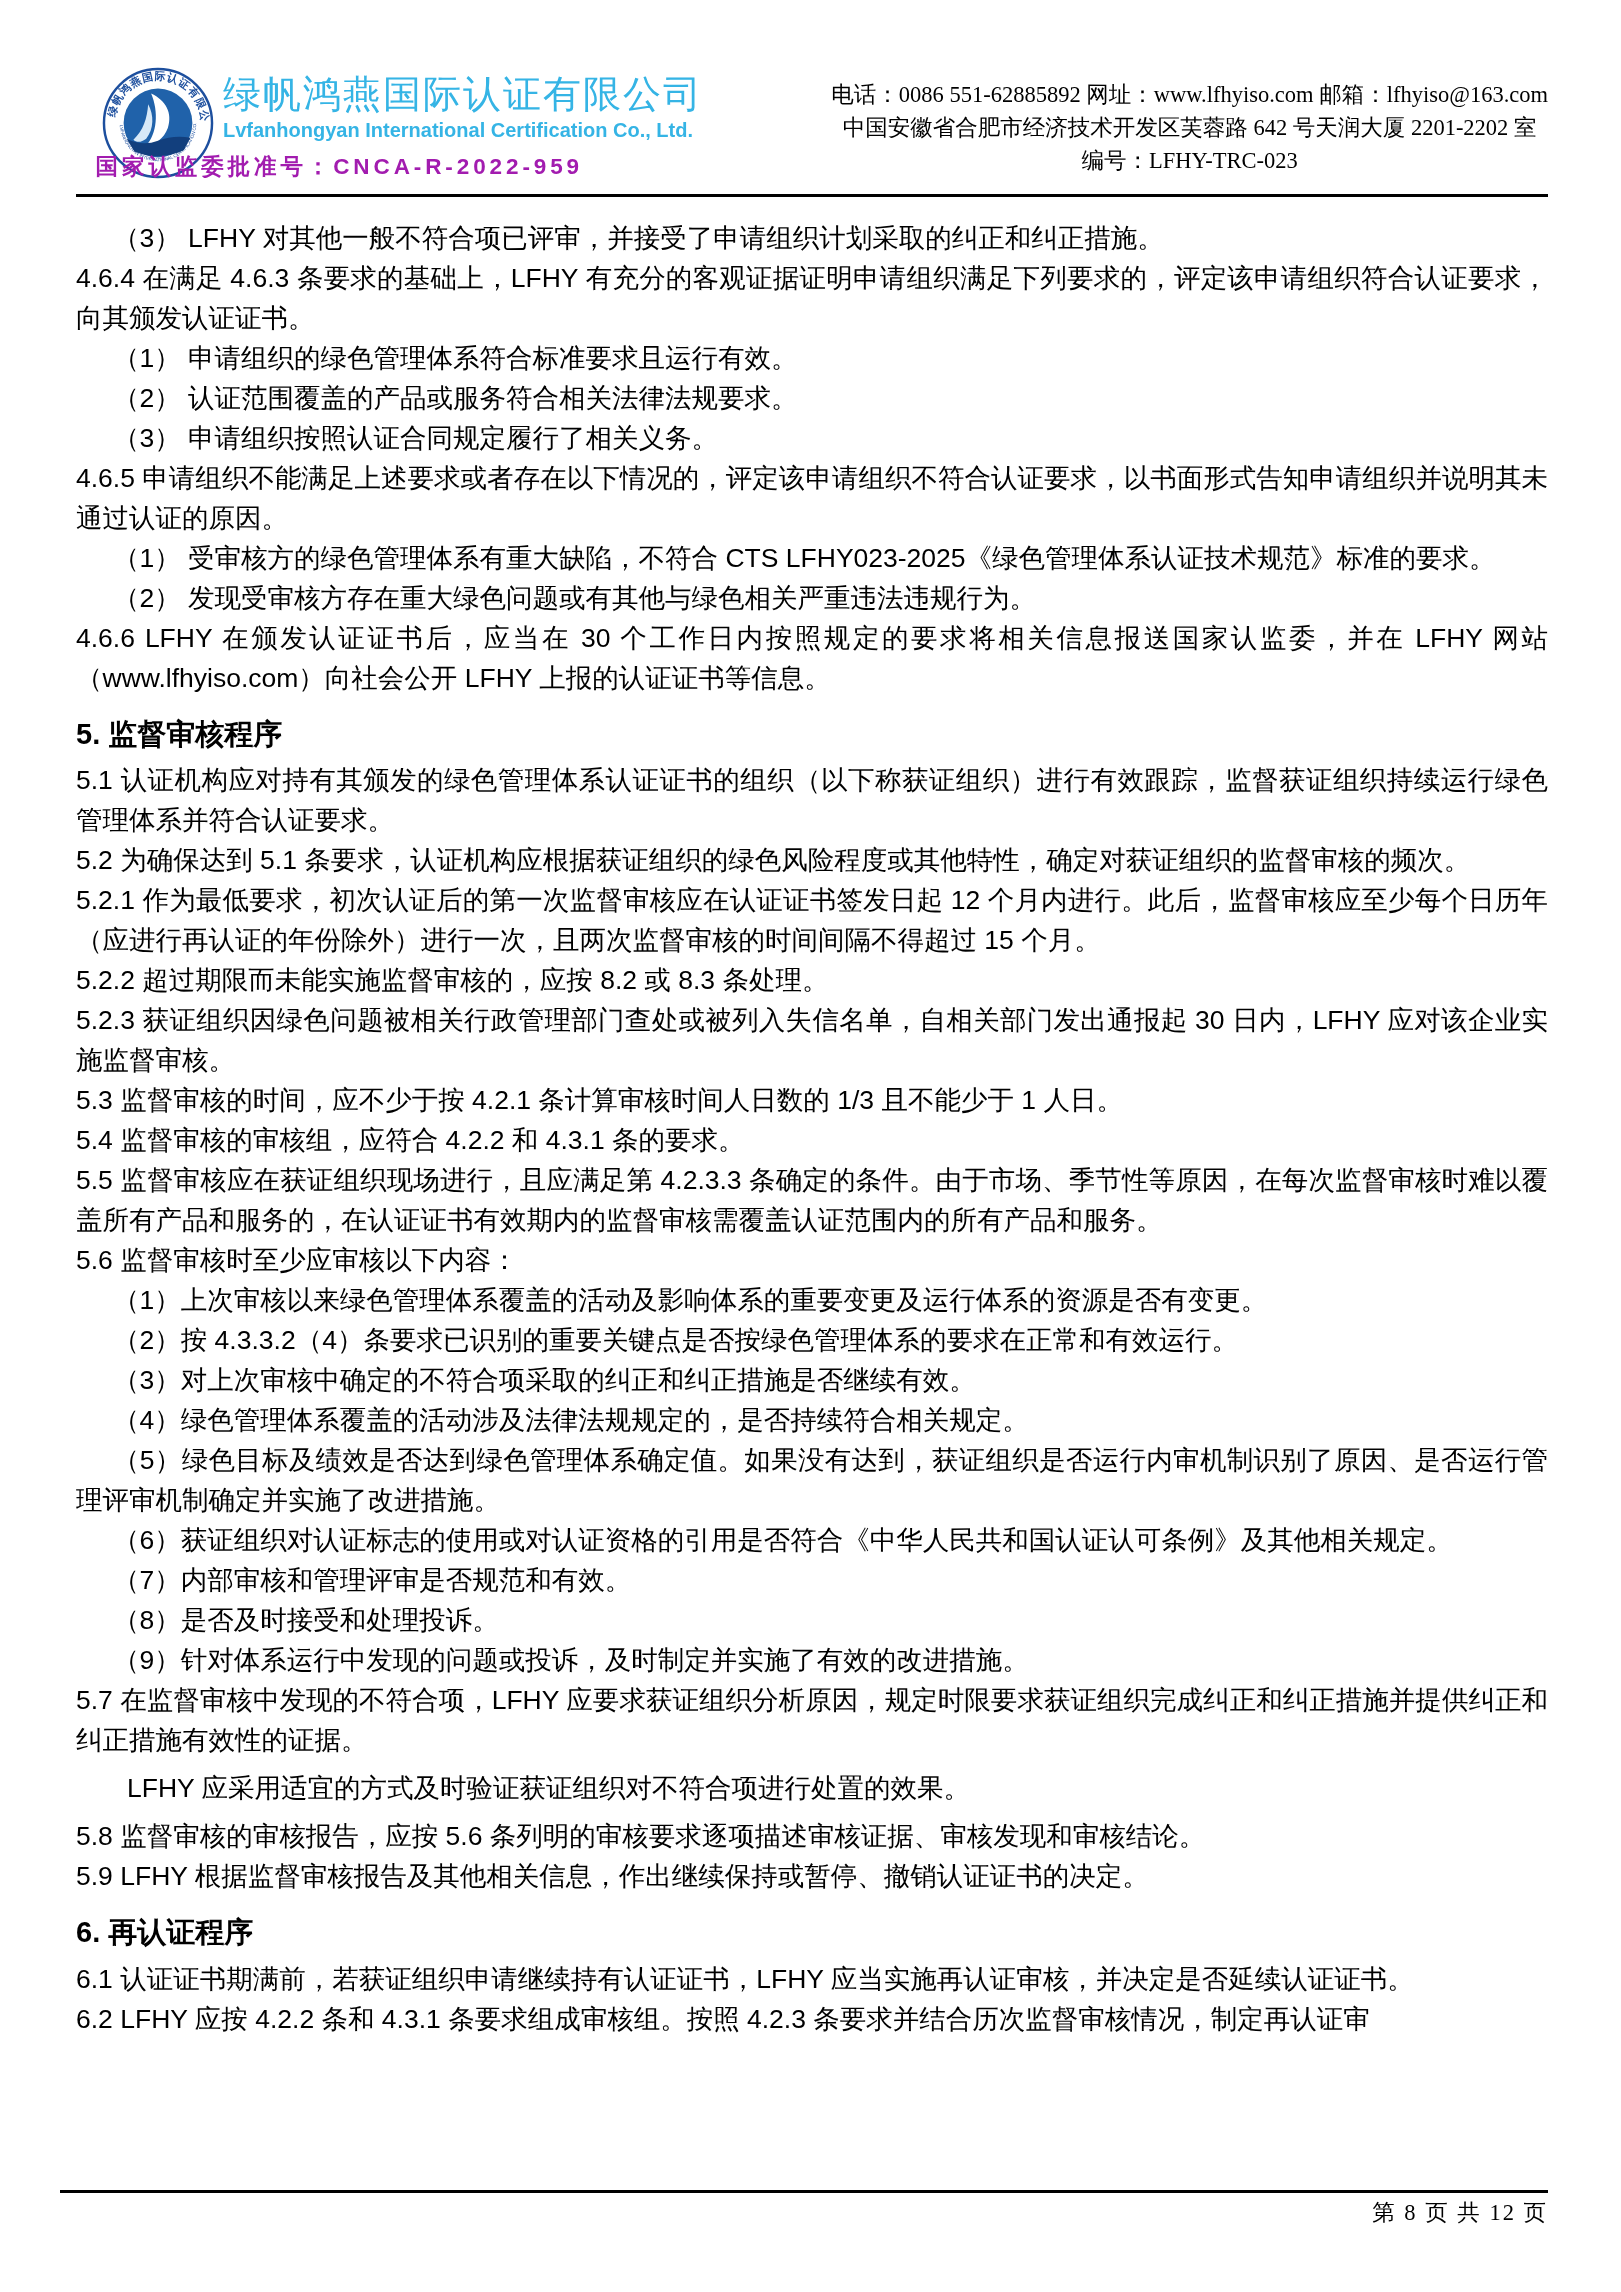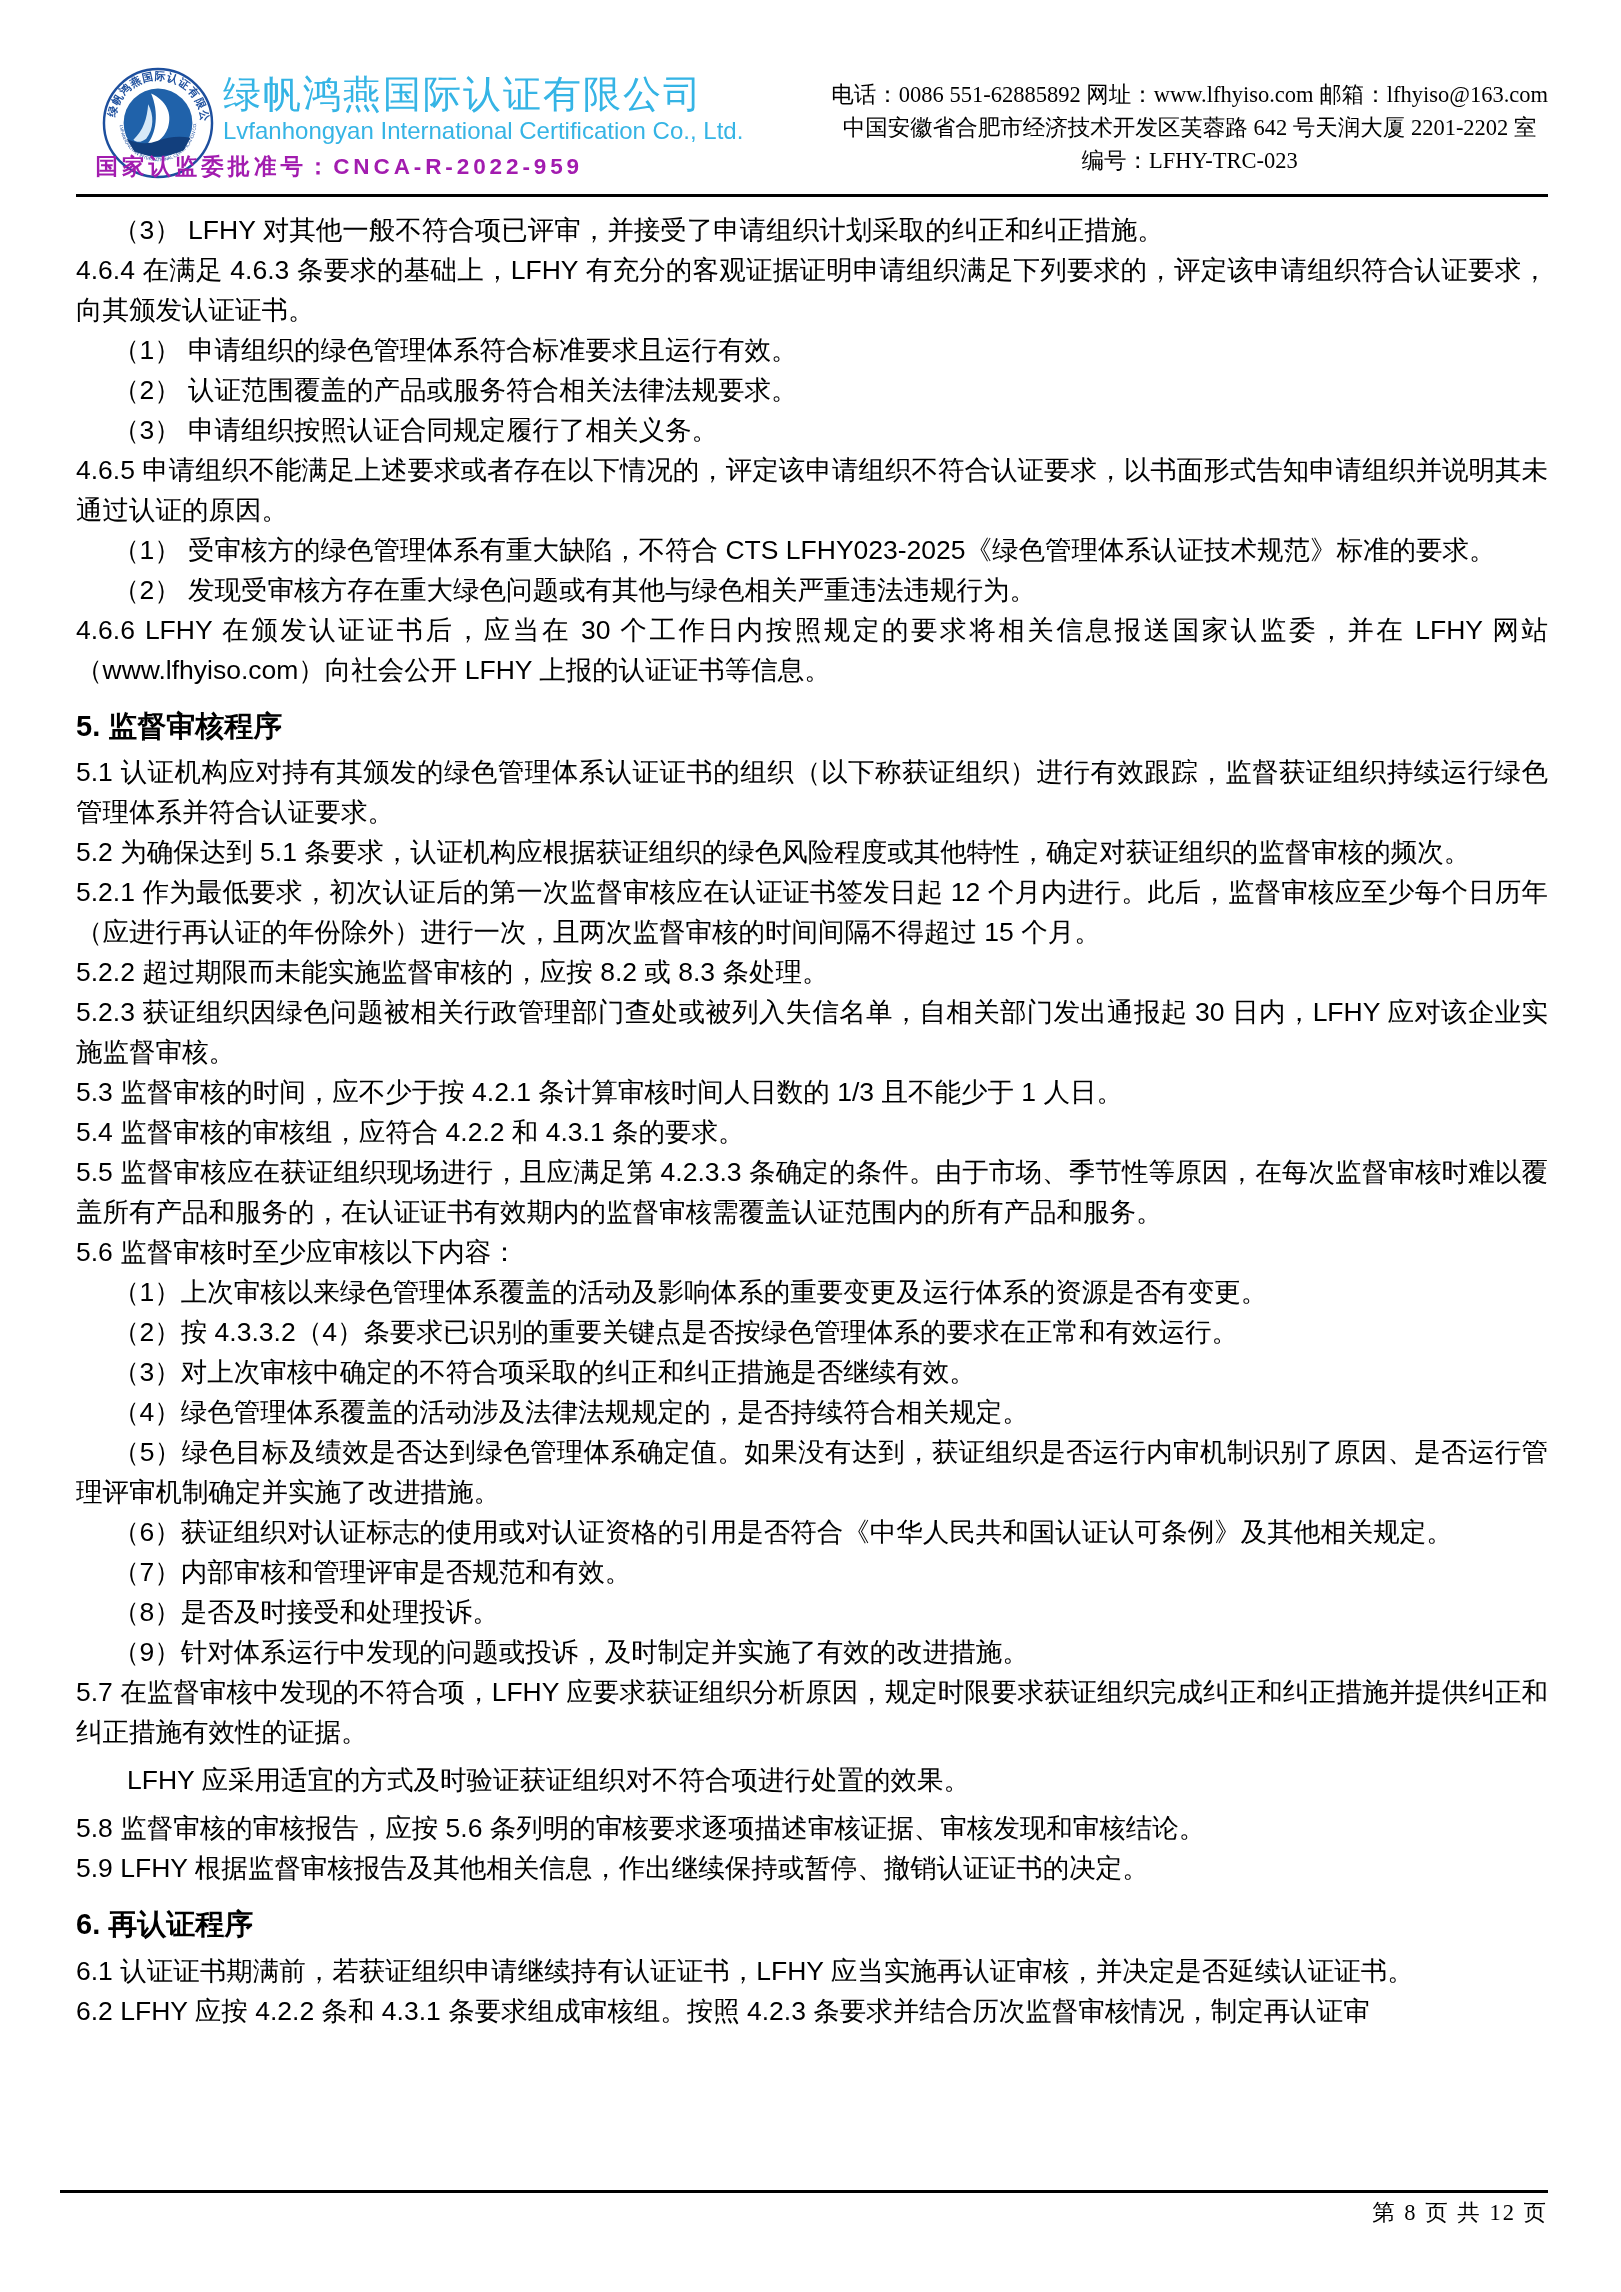--- a/index.html
+++ b/index.html
@@ -15,35 +15,35 @@
     padding:41px 73px 0 76px;
   }
   
   .header{position:relative;height:149px;}
   .logo{position:absolute;left:25.5px;top:25.5px;width:112px;height:112px;}
   .brand{position:absolute;left:147px;top:31px;}
   .brand-cn{
     font-size:38px;letter-spacing:2px;color:#35b4e5;line-height:45px;white-space:nowrap;
   }
   .brand-en{
-    font-size:24px;color:#35b4e5;line-height:27.4px;white-space:nowrap;
+    font-size:20px;color:#35b4e5;line-height:27.4px;white-space:nowrap;font-weight:bold;
   }
   .approval{
     position:absolute;left:19.6px;top:110px;
     color:#a21caf;font-size:22.5px;letter-spacing:3.9px;font-weight:600;white-space:nowrap;
   }
   .head-right{
     position:absolute;right:0;top:37px;text-align:center;
     font-family:"Liberation Serif","DejaVu Serif",serif;
     font-size:22.5px;line-height:33px;color:#000;white-space:nowrap;
   }
   .rule{border-top:3.9px solid #000;margin-top:3.9px;}
   
   .doc-body{
-    padding-top:13px;
+    padding-top:21px;
     font-size:26.5px;line-height:40px;
     text-align:justify;
   }
   .doc-body .p{margin:0;}
   .doc-body .pi{margin:0;text-indent:37px;}
   .doc-body .pi2{margin:8px;text-indent:43px;}
   .doc-body .h{
     margin:15.7px 0 5.9px 0;
     font-size:29px;font-weight:700;line-height:41px;text-indent:0;
   }

